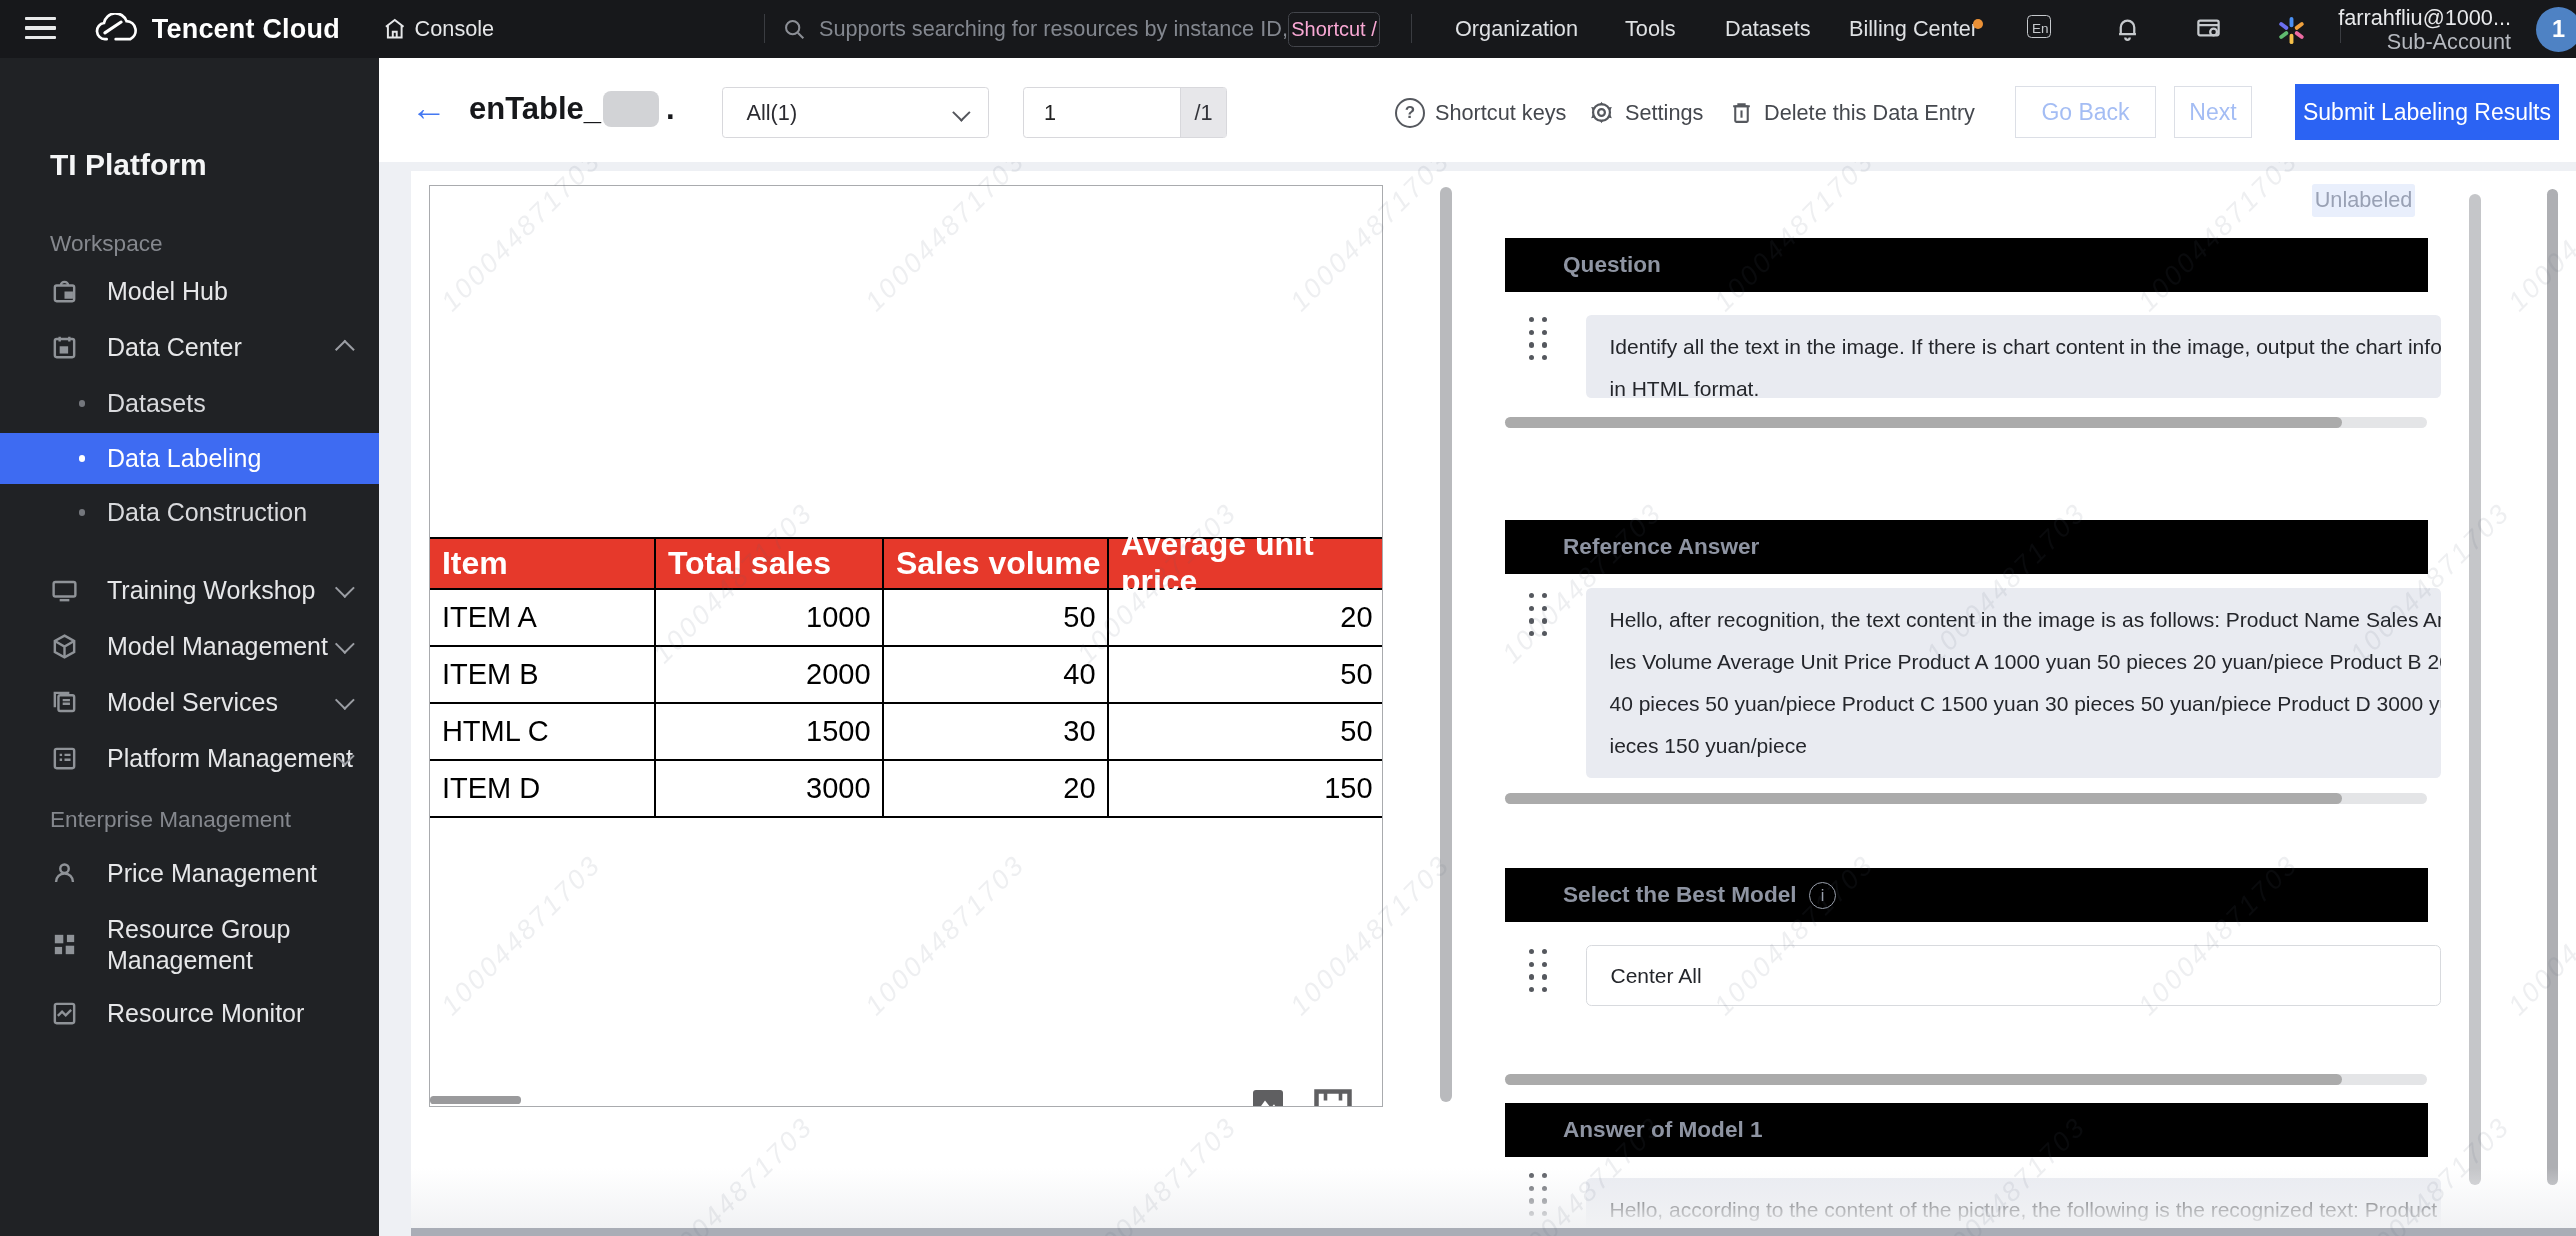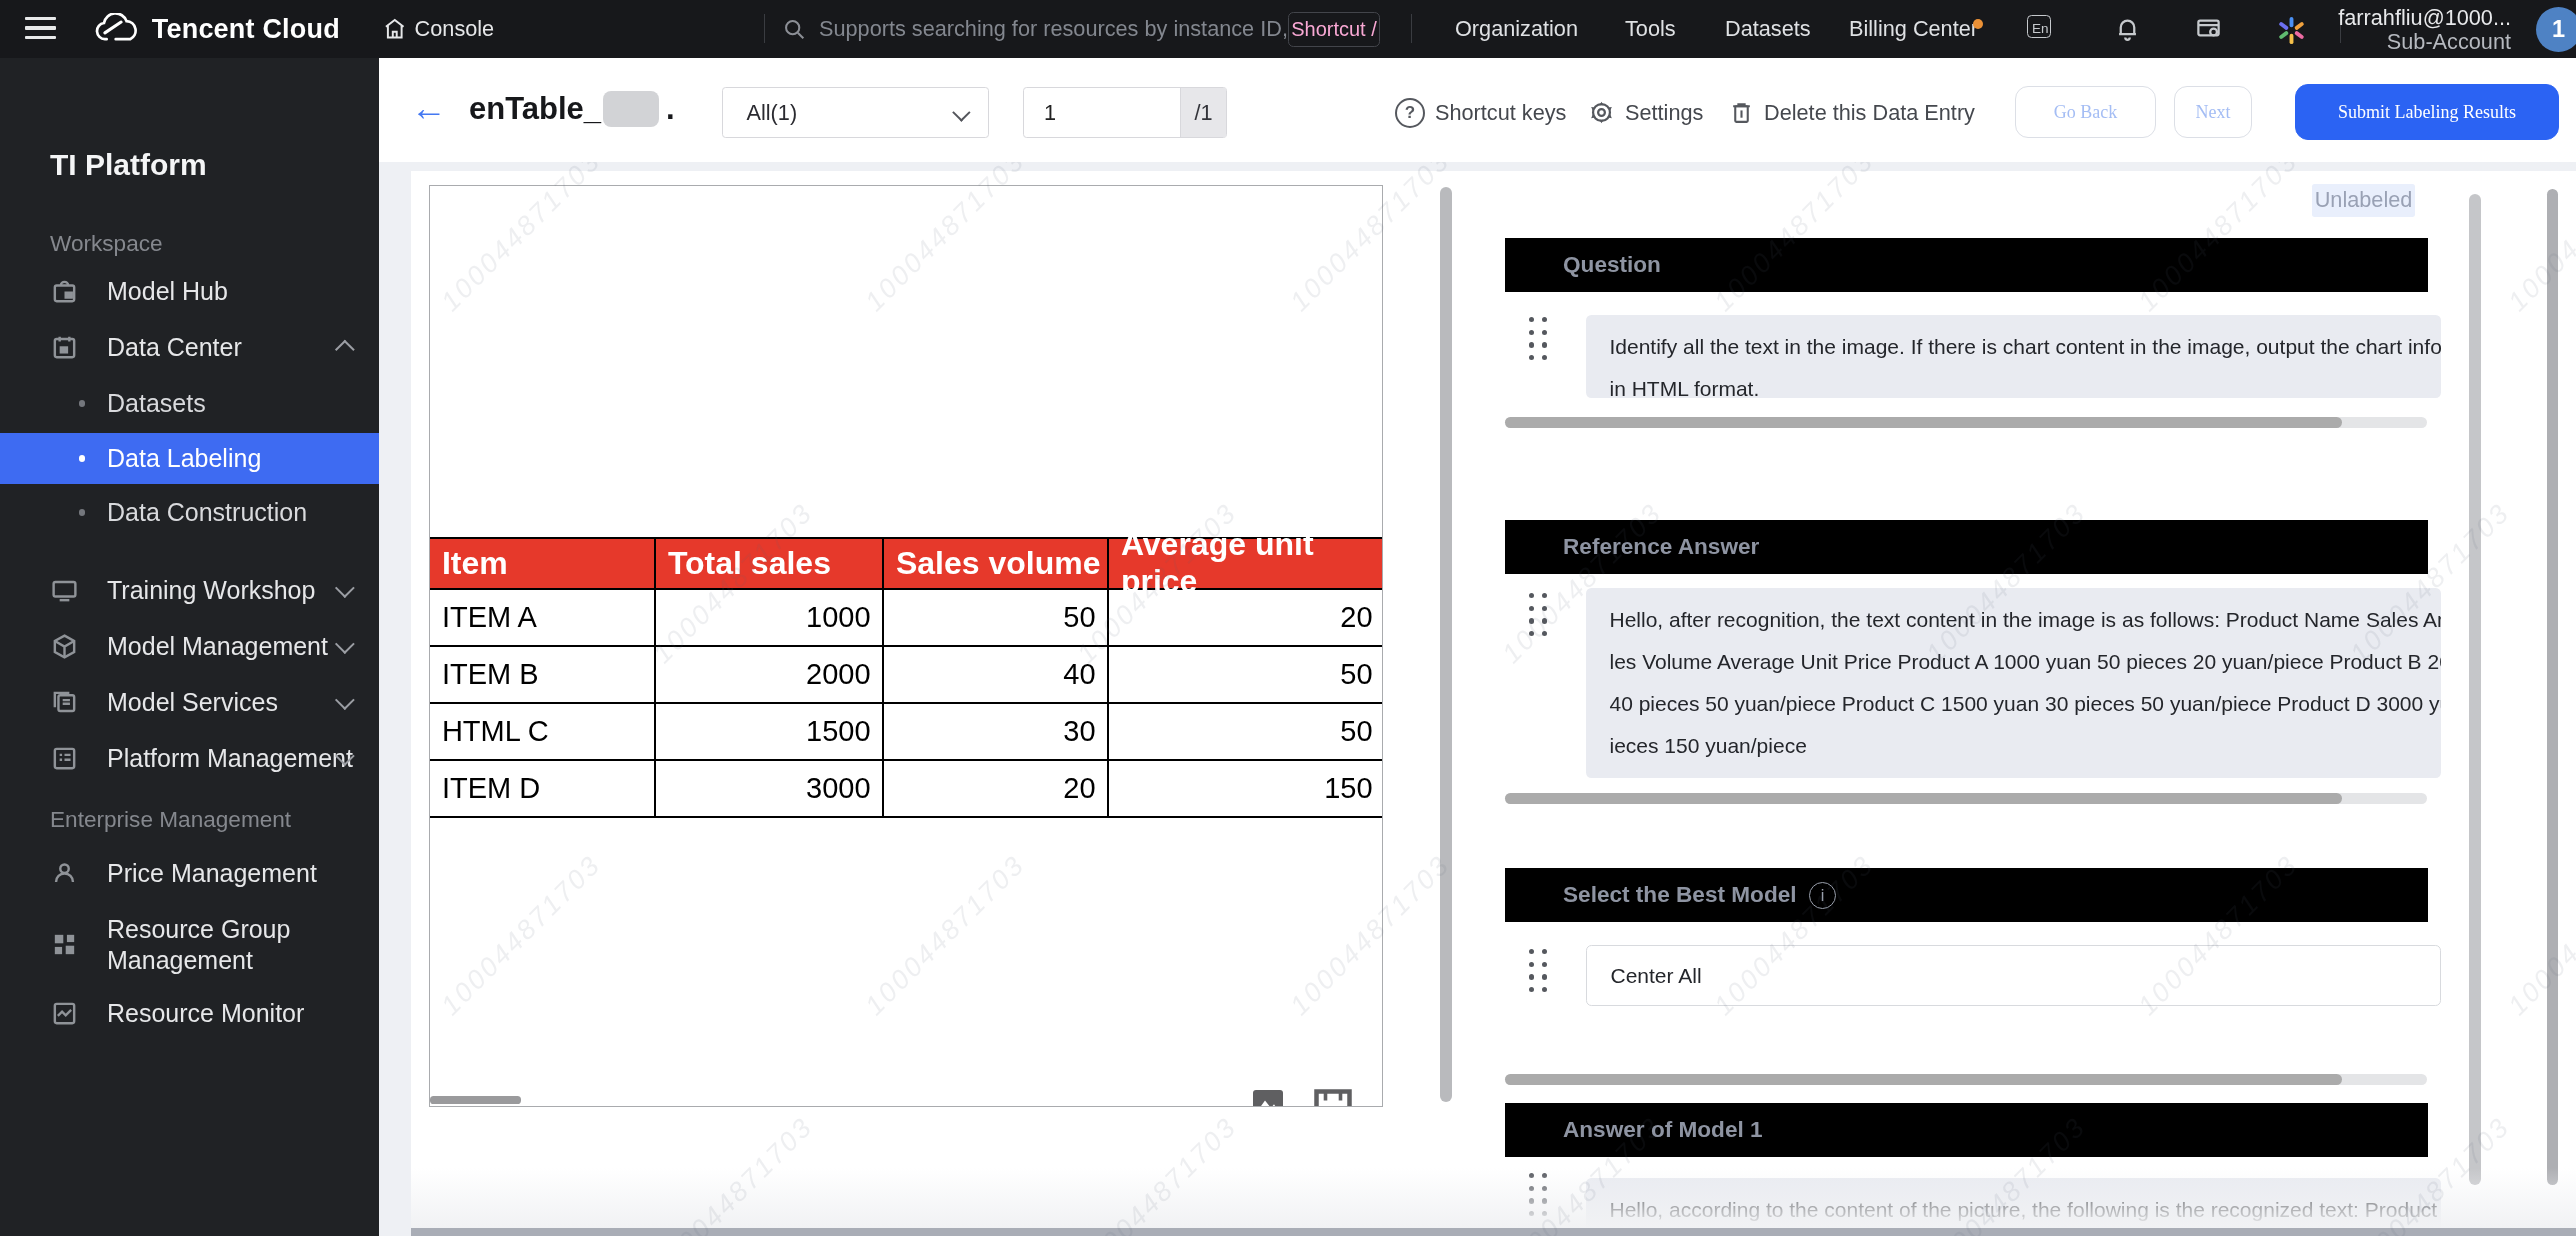--- a/index.html
+++ b/index.html
@@ -50,22 +50,22 @@
   .dtitle{position:absolute;left:90px;top:32.5px;font-size:31px;font-weight:700;color:#17181b;display:flex;align-items:center;}
   .blob{display:inline-block;width:56px;height:36px;background:#d2d3d6;border-radius:8.1px;margin:0 7.2px 0 1.8px;}
   .select{position:absolute;left:343px;top:29px;width:267px;height:51px;border:1.4px solid #d8d8dc;border-radius:3.6px;background:#fff;
     font-size:21.7px;color:#2b2b31;display:flex;align-items:center;padding-left:23.5px;box-sizing:border-box;cursor:pointer;}
   .select .schev{position:absolute;right:20px;top:18px;width:10.8px;height:10.8px;border-right:2.3px solid #53555b;border-bottom:2.3px solid #53555b;transform:rotate(45deg);}
   .pager{position:absolute;left:644px;top:29px;width:204px;height:51px;border:1.4px solid #d8d8dc;border-radius:3.6px;background:#fff;box-sizing:border-box;display:flex;}
   .pager .cur{flex:1;font-size:21.7px;color:#222;display:flex;align-items:center;padding-left:20px;}
   .pager .tot{width:45px;background:#e7e7ea;color:#33343a;font-size:21.7px;display:flex;align-items:center;justify-content:center;border-left:1.4px solid #d8d8dc;}
   .tool-act{position:absolute;top:29px;height:51px;display:flex;align-items:center;gap:10px;color:#45484e;font-size:21.7px;cursor:pointer;}
   .qcirc{width:26px;height:26px;border:2.3px solid #55585e;border-radius:50%;font-size:17px;display:flex;align-items:center;justify-content:center;color:#55585e;font-weight:600;}
-  .btn{position:absolute;top:28px;height:52px;border:1.4px solid #dcdfe6;border-radius:13px;background:#fff;color:#a4bdf4;
-    font-size:18px;display:flex;align-items:center;justify-content:center;box-sizing:border-box;font-family:Liberation Serif, serif;}
+  .btn{position:absolute;top:28px;height:52px;border:1.4px solid #dcdfe6;border-radius:0;background:#fff;color:#a4bdf4;
+    font-size:23px;display:flex;align-items:center;justify-content:center;box-sizing:border-box;}
   .btn.primary{background:#2b63f3;border-color:#2b63f3;color:#fff;cursor:pointer;}
 
   
   .workspace{position:absolute;left:379px;top:162px;width:2197px;height:1074px;background:#eef0f4;}
   .whitepanel{position:absolute;left:32px;top:9px;width:2165px;height:1058px;background:#fff;}
 
   
   .card{position:absolute;left:50px;top:22.6px;width:954px;height:922px;border:1.4px solid #a9abae;background:#fff;overflow:hidden;box-sizing:border-box;}
   .img-table{position:absolute;left:-1.8px;top:351px;width:958px;display:grid;grid-template-columns:226px 228px 225px 1fr;
     border-top:2.7px solid #000;border-left:2.7px solid #000;box-sizing:border-box;}

